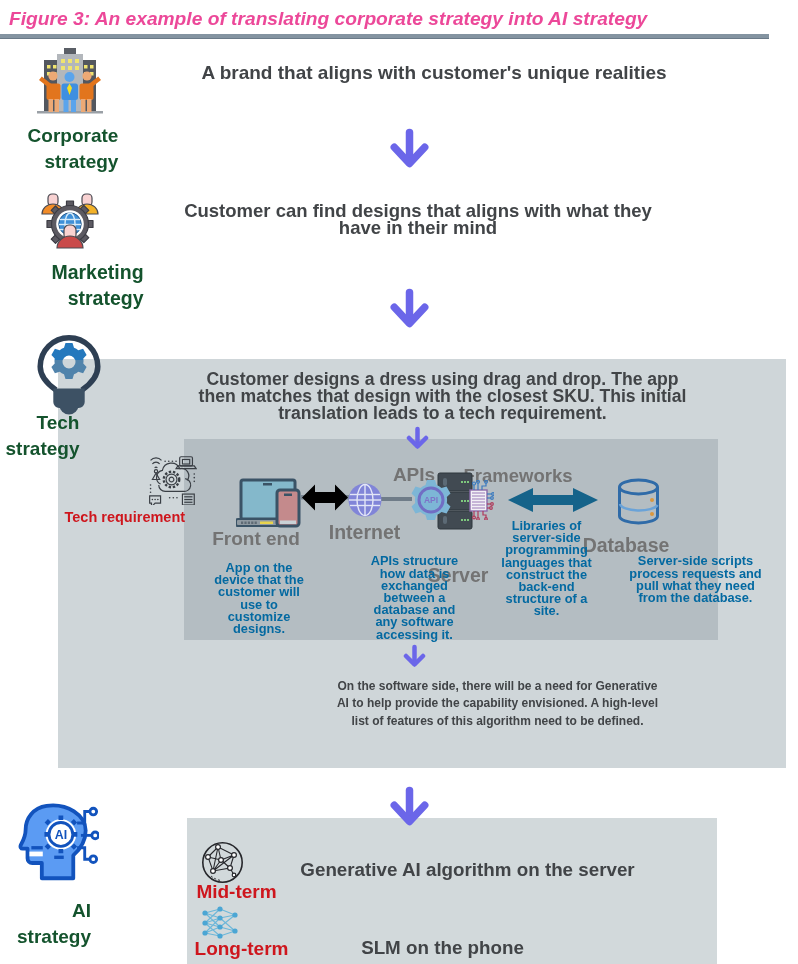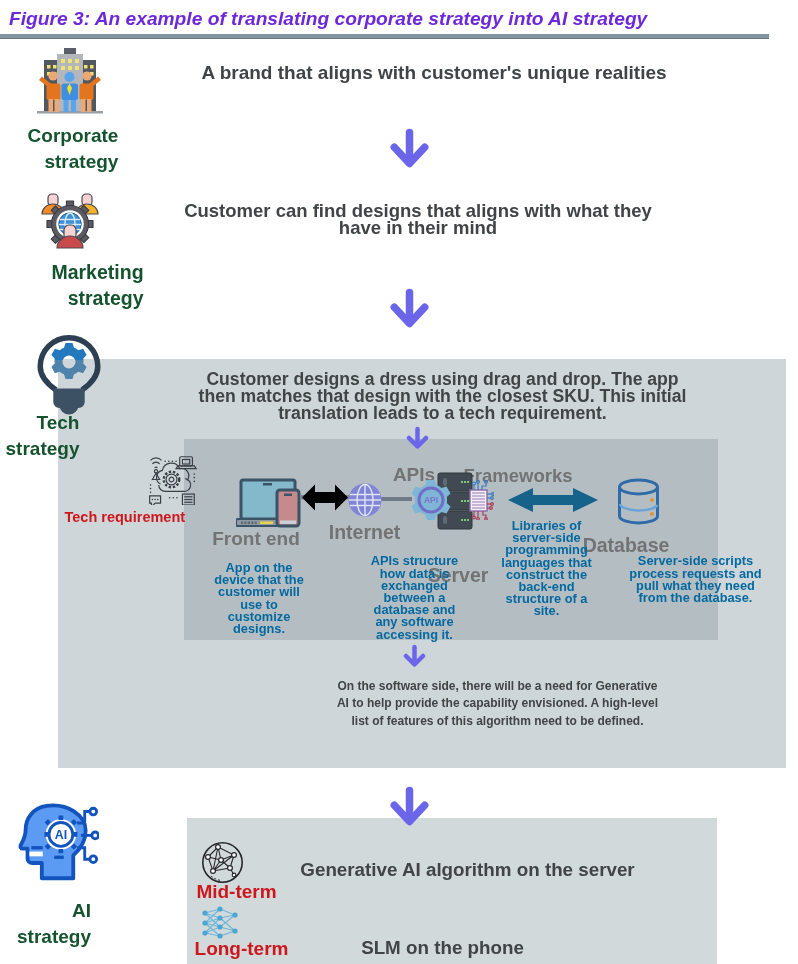--- a/index.html
+++ b/index.html
@@ -1,18 +1,18 @@
 <!DOCTYPE html>
 <html><head>
 <meta charset="utf-8">
 <style>
   html,body{margin:0;padding:0;}
   body{width:798px;height:964px;background:#ffffff;font-family:"Liberation Sans",sans-serif;position:relative;overflow:hidden;}
   .abs{position:absolute;}
-  .title{left:9px;top:8px;font-size:19.2px;line-height:22px;font-weight:bold;font-style:italic;color:#6d28d9;white-space:nowrap;}
+  .title{left:9px;top:8px;font-size:19.2px;line-height:22px;font-weight:bold;font-style:italic;color:#ec4899;white-space:nowrap;}
   .rule{left:0;top:33.8px;width:769px;height:3.8px;background:#8494a1;border-bottom:1px solid #6a7a88;}
   .bigbox{left:58px;top:359px;width:728px;height:409px;background:#cfd6d9;}
   .innerbox{left:184px;top:439px;width:534px;height:201px;background:#b4bdc2;}
   .botbox{left:187px;top:818px;width:530px;height:146px;background:#d2d9db;}
   .stmt{font-size:18.6px;font-weight:bold;color:#414447;line-height:17.35px;text-align:center;transform:translateX(-50%);white-space:nowrap;}
   .leftlab{font-size:19px;font-weight:bold;color:#14532d;line-height:26px;text-align:right;transform:translateX(-50%);white-space:nowrap;}
   .redlab{font-size:19px;line-height:19px;font-weight:bold;color:#737373;text-align:left;transform:translateX(-50%);white-space:nowrap;}
   .redsm{font-size:14.5px;line-height:14.5px;font-weight:bold;color:#ce161d;text-align:center;transform:translateX(-50%);white-space:nowrap;padding-left:13px;}
   .desc{font-size:12.8px;font-weight:bold;color:#0369a1;line-height:12.2px;text-align:center;transform:translateX(-50%);white-space:nowrap;}
 </style>

